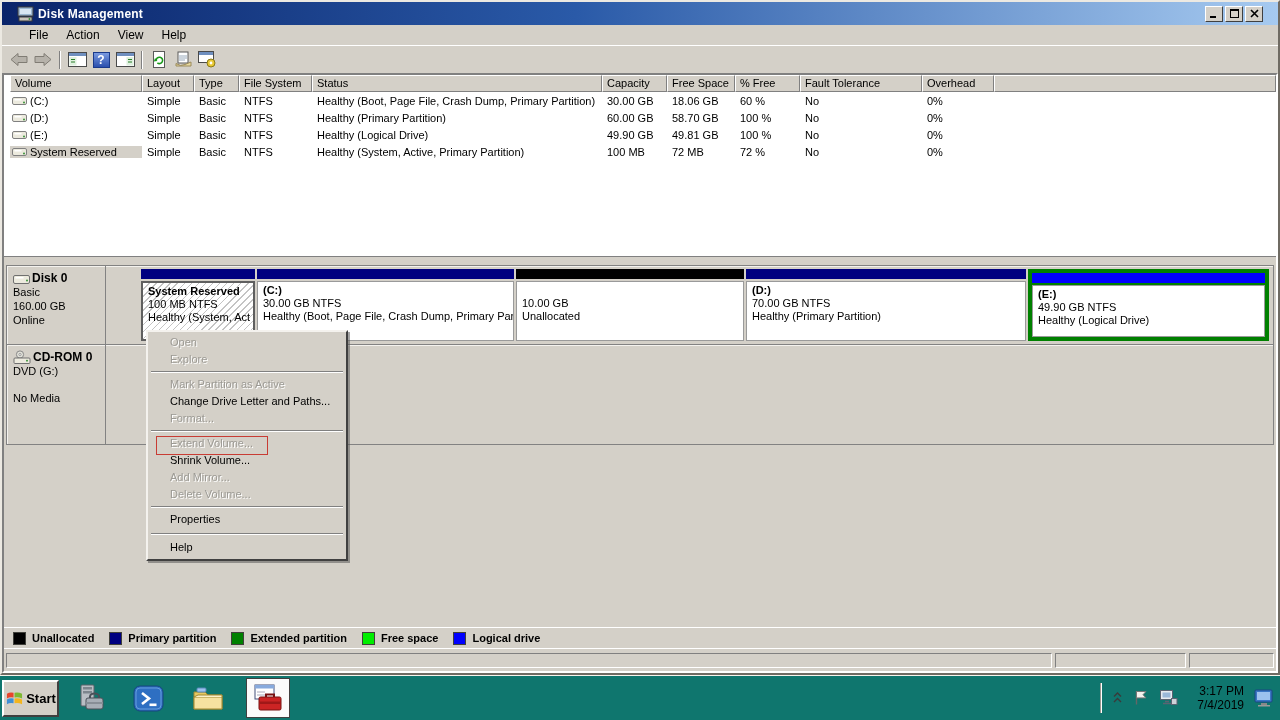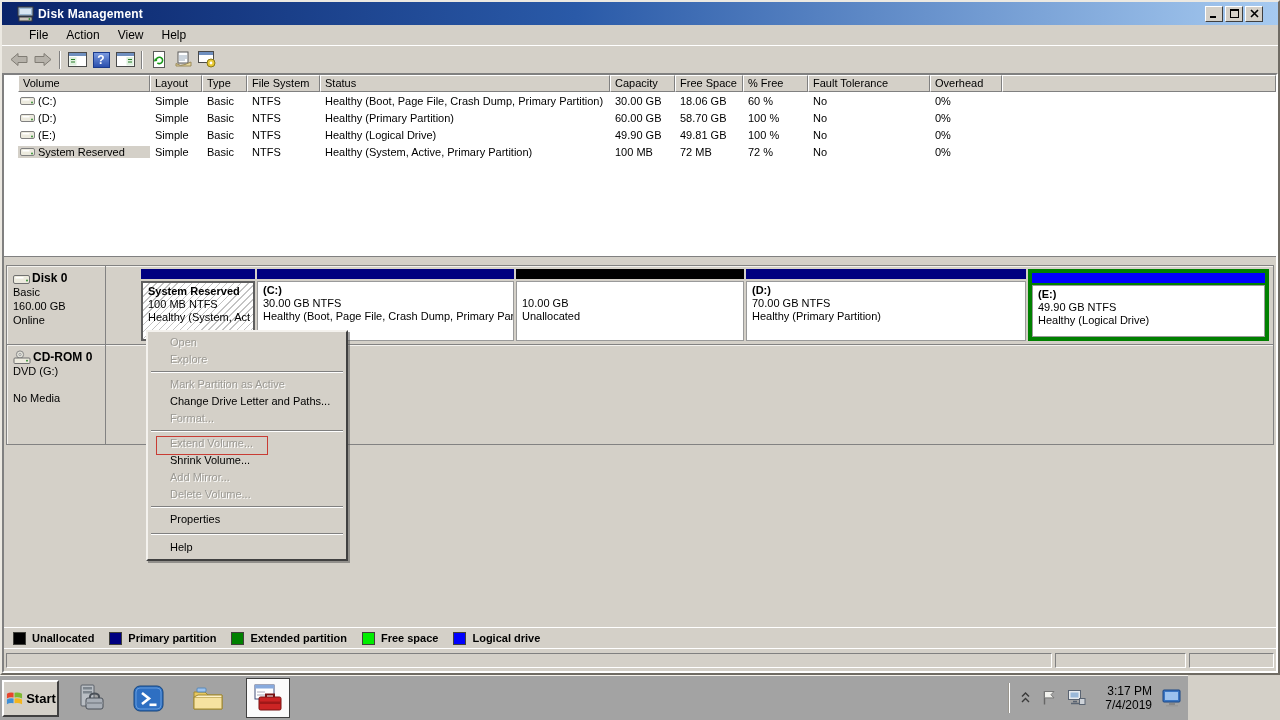--- a/index.html
+++ b/index.html
@@ -19,21 +19,21 @@
   .menu-item { padding:3px 9px; font-size:12px; }
   .toolbar { height:27px; display:flex; align-items:center; padding-left:5px; flex:none; }
   .tb-sep { width:2px; height:18px; border-left:1px solid #808080; border-right:1px solid #fff; margin:0 4px; }
   .tb-ico { width:24px; height:22px; display:flex; align-items:center; justify-content:center; }
   .tb-help { width:17px; height:16px; background:linear-gradient(#7a9ae0,#2a4fae); color:#fff; font-weight:bold;
              font-size:12px; display:flex; align-items:center; justify-content:center; border:1px solid #1a3a8a; }
 
   .content { flex:1; display:flex; flex-direction:column; border:2px solid; border-color:#808080 #fff #fff #808080; overflow:hidden; }
 
   
-  .top-pane { height:181px; background:#fff; overflow:hidden; padding-left:14px; flex:none; }
+  .top-pane { height:181px; background:#fff; overflow:hidden; padding-left:6px; flex:none; }
   .vt-header { display:flex; height:17px; }
   .th { background:#d4d0c8; border:1px solid; border-color:#fff #808080 #808080 #fff;
         padding:1px 4px; white-space:nowrap; overflow:hidden; flex:none; }
   .vt-row { display:flex; height:17px; align-items:center; }
   .td { padding:0 5px; white-space:nowrap; overflow:hidden; flex:none; }
   .vol-cell { display:flex; align-items:center; gap:3px; padding-left:2px; }
   .vol-cell.selected { background:#d4d0c8; }
   .w-vol{width:132px}.w-layout{width:52px}.w-type{width:45px}.w-fs{width:73px}.w-status{width:290px}
   .w-cap{width:65px}.w-free{width:68px}.w-pct{width:65px}.w-fault{width:122px}.w-ovh{width:72px}.w-fill{flex:1}
 
@@ -74,21 +74,21 @@
               border:2px solid; border-color:#f4f2ee #404040 #404040 #f4f2ee; padding:2px 1px 3px 1px;
               box-shadow:2px 2px 0 rgba(90,90,90,.55); }
   .ctx-item { height:17px; line-height:17px; padding-left:21px; white-space:nowrap; }
   .ctx-item.disabled { color:#9c9a94; text-shadow:1px 1px 0 #fff; }
   .ctx-sep { height:8px; position:relative; margin:0 2px; }
   .ctx-sep::after { content:""; position:absolute; left:0; right:0; top:3px; border-top:1px solid #808080; border-bottom:1px solid #fff; }
   .ctx-sep.tall { height:11px; } .ctx-sep.tall::after { top:5px; }
   .annotation-box { position:absolute; left:8px; top:104px; width:112px; height:19px; border:1px solid #c83c34; pointer-events:none; }
 
   
-  #taskbar { position:absolute; left:0; bottom:0; width:1188px; height:45px; background:#a3a3a3;
+  #taskbar { position:absolute; left:0; bottom:0; width:1280px; height:45px; background:#0f766e;
              border-top:1px solid #f6f3ec; display:flex; align-items:center; }
   .start-btn { margin:2px 2px 2px 2px; width:57px; height:37px; background:#d4d0c8; border:2px solid;
                border-color:#fff #404040 #404040 #fff; display:flex; align-items:center; justify-content:center;
                gap:2px; font-weight:bold; font-size:13px; flex:none; }
   .ql-icon { margin:0 14px; flex:none; display:flex; }
   .task-btn { width:44px; height:40px; background:#fbfbfb; border:1px solid #404040; margin-left:8px;
               display:flex; align-items:center; justify-content:center; flex:none; }
   .tray { margin-left:auto; display:flex; align-items:center; gap:10px; padding-right:5px; }
   .tray-div { width:2px; height:30px; border-left:1px solid #9a968e; border-right:1px solid #fff; }
   .clock { text-align:right; line-height:14px; font-size:12px;margin-left:9px; }

